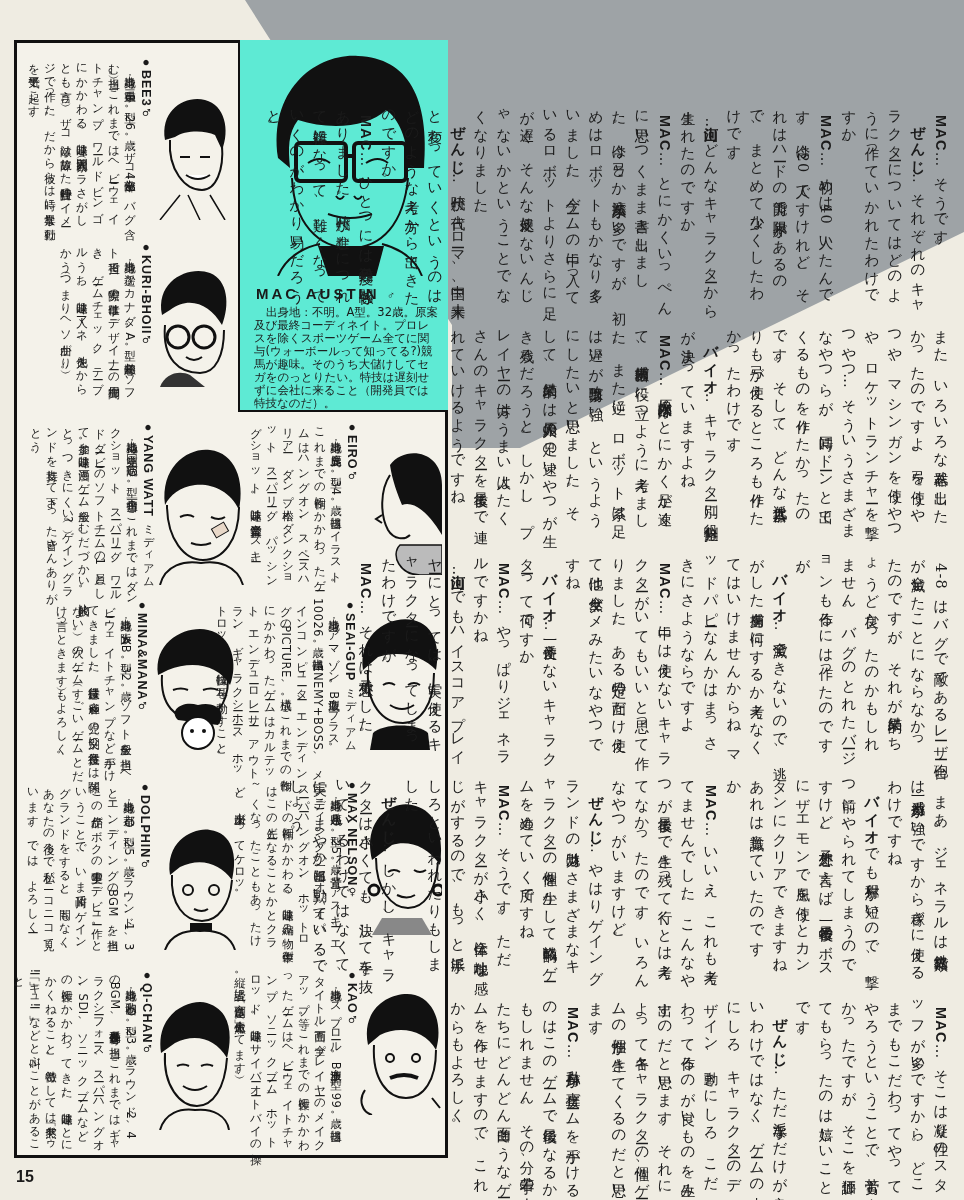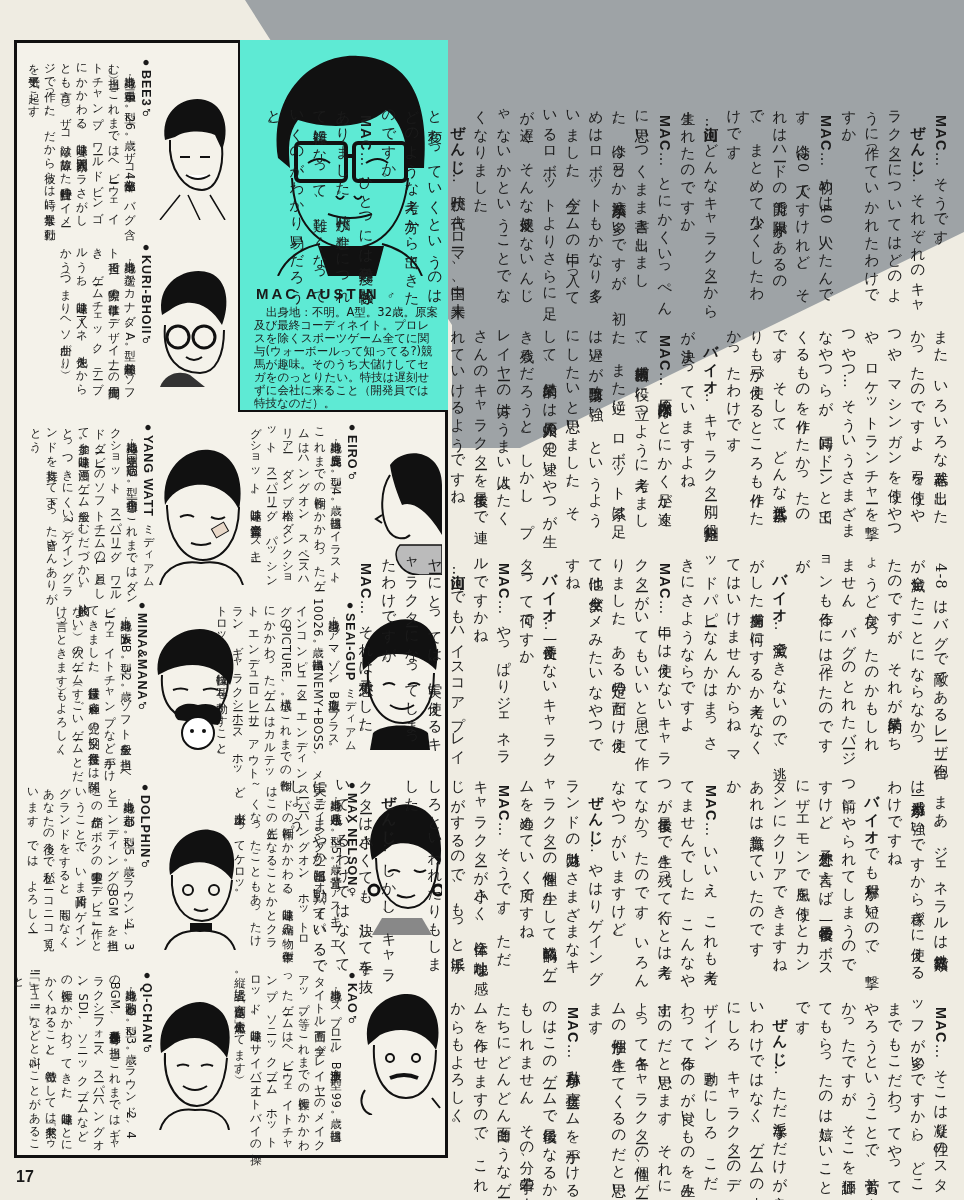--- a/index.html
+++ b/index.html
@@ -174,21 +174,21 @@
   <path d="M10,55 C8,88 25,108 42,108 C58,108 70,90 72,60" fill="none" stroke="#111" stroke-width="2"></path>
   <path d="M22,68 q6,-3 12,0 M46,68 q6,-3 12,0" stroke="#111" stroke-width="2" fill="none"></path>
   <path d="M28,88 q12,8 24,0" stroke="#111" stroke-width="2" fill="none"></path>
   <path d="M5,132 C10,115 25,110 40,112 C58,110 72,118 74,132" fill="none" stroke="#111" stroke-width="2"></path>
 </svg>
 <div class="prof v" style="left:30px;top:968px;height:180px;width:125px">
   <span class="pname">QI-CHAN</span><span class="sex">♂</span>
   <span class="body">出身地：和歌山。O型。23歳。ラウンド2、4のBGM、各種効果音等を担当。これまではギャラクシーフォース、スーパーハングオン、SDI、ソニックブームなどの製作にかかわってきた。趣味はとにかくねること。特徴としては突然「ドゥー!」「キュー!」などと叫ぶことがあること。</span>
 </div>
 
-<div class="page-no">17</div>
+<div class="page-no">15</div>
 
 <div class="col" style="left:462px;top:100px;height:212px;width:490px">
   <p><span class="sp">MAC</span><span>…そうです。</span></p>
   <p><span class="sp">ぜんじ</span><span>…それぞれのキャラクターについてはどのように作っていかれたわけですか。</span></p>
   <p><span class="sp">MAC</span><span>…初めは40人いたんです。今は20人ですけれど、それはハードの能力で限界があるので、まとめて少なくしたわけです。</span></p>
   <p><span class="sp">山河</span><span>…どんなキャラクターから生まれたのですか。</span></p>
   <p><span class="sp">MAC</span><span>…とにかくいっぺんに思いつくまま書き出しました。今は弓とか魔法系が多いですが、初めはロボットもかなり多くいました。今ゲームの中に入っているロボットよりさらに足が遅く、そんな奴使えないんじゃないかということでなくなりました。</span></p>
   <p><span class="sp">ぜんじ</span><span>…時代が古代、ローマ、中国、未来と変わっていくというのはどのような考え方から出てきたのですか。</span></p>
   <p><span class="sp">MAC</span><span>…ひとつには難易度の関係もありました。時代が進むにつれて複雑になって、難しくなっていくのがわかり易いだろうと。</span></p>
 </div>

